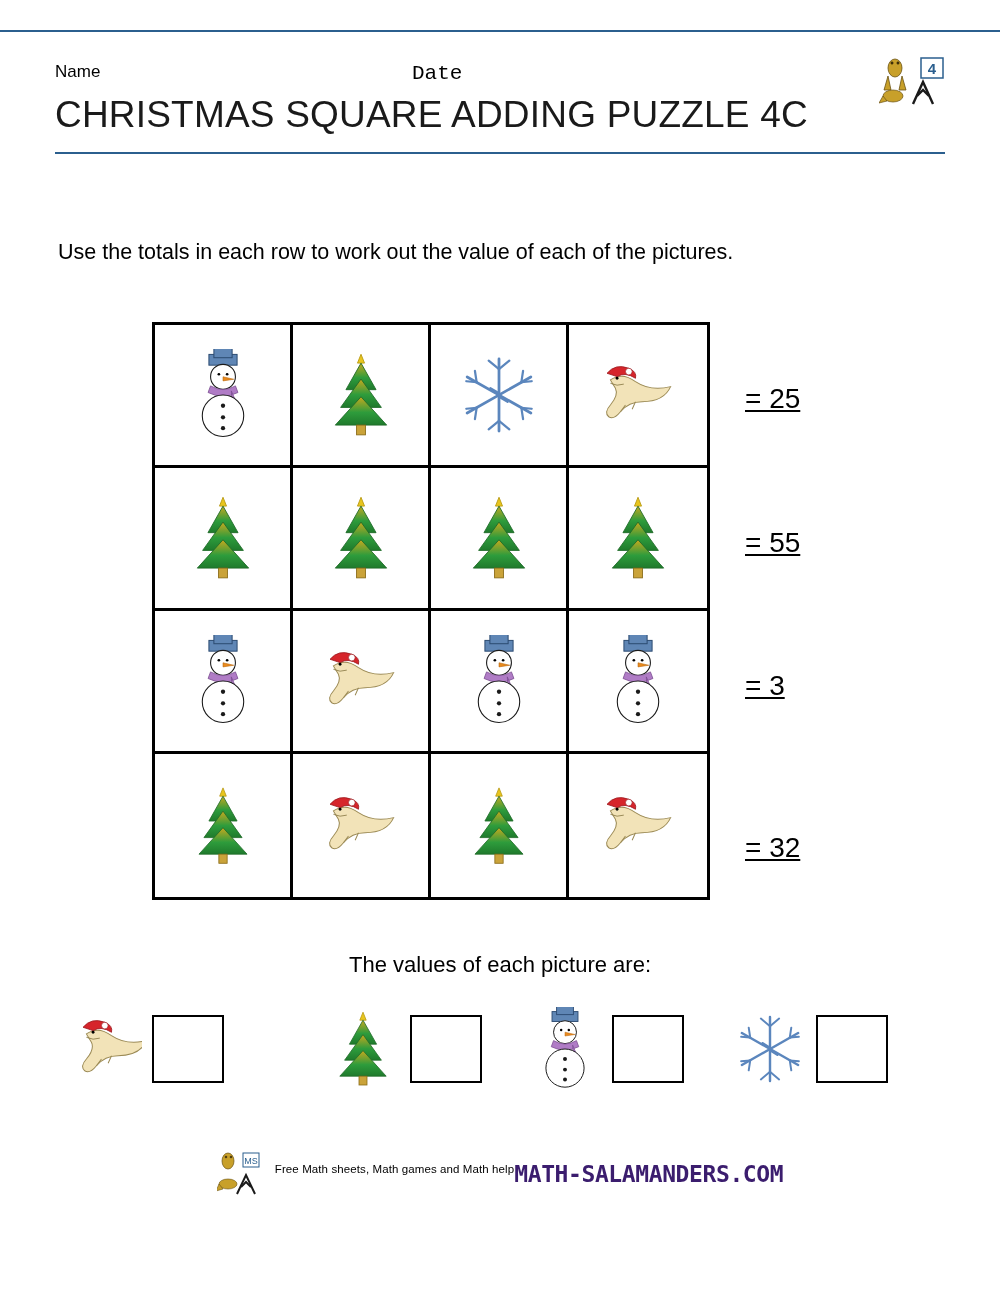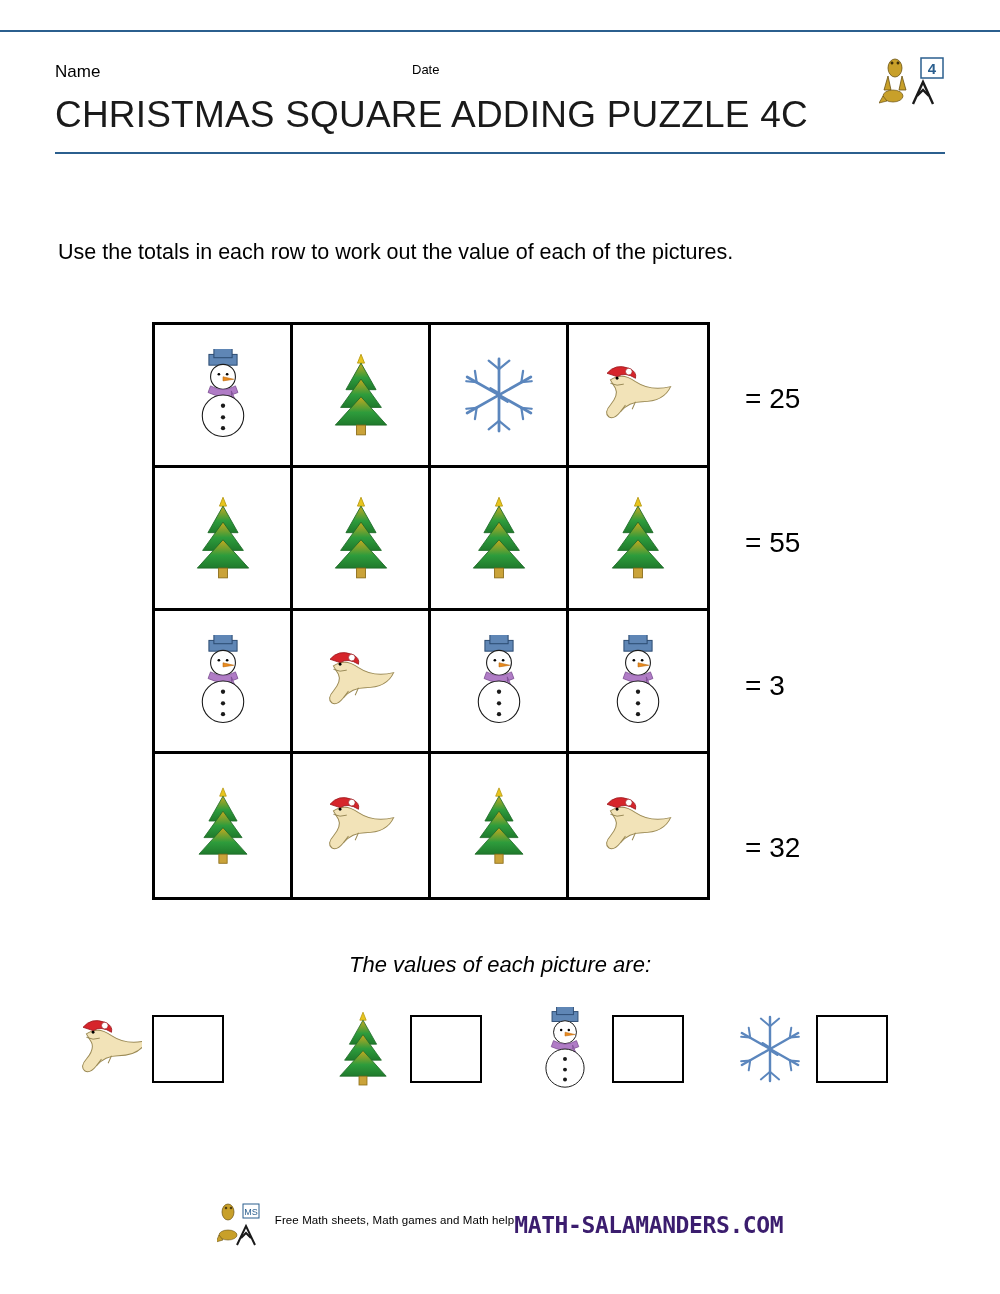--- a/index.html
+++ b/index.html
@@ -41,22 +41,23 @@
     position: absolute;
     left: 0;
     top: 4px;
     font-size: 17px;
     color: #000;
   }
   .date-label {
     position: absolute;
     left: 357px;
     top: 4px;
-    font-size: 13px;
-    color: #000;
+    font-size: 21px;
+    color: #000;
+    font-family: Liberation Mono, monospace;
   }
   .title {
     position: absolute;
     left: 0;
     top: 36px;
     font-size: 37px;
     letter-spacing: 0.2px;
     color: #1a1a1a;
     font-weight: 400;
   }
@@ -108,30 +109,30 @@
     position: relative;
   }
   .cell:nth-child(4n) { border-right: none; }
   .cell:nth-child(n+13) { border-bottom: none; }
 
   .row-total {
     position: absolute;
     left: 745px;
     font-size: 28px;
     color: #000;
+    text-decoration: underline;
   }
 
   .values-caption {
     position: absolute;
     top: 952px;
     left: 0;
     width: 1000px;
     text-align: center;
     font-size: 22px;
-    font-style: italic;
     color: #000;
   }
   .answers {
     position: absolute;
     top: 1005px;
     left: 60px;
     width: 860px;
     height: 88px;
   }
   .answer-slot {
@@ -154,21 +155,21 @@
     height: 68px;
     border: 2px solid #000;
     margin-left: 10px;
     box-sizing: border-box;
     background: #fff;
   }
 
   
   .footer {
     position: absolute;
-    top: 1202px;
+    top: 1151px;
     left: 0;
     width: 1000px;
     display: flex;
     justify-content: center;
     align-items: center;
   }
   .footer-logo {
     width: 52px;
     height: 46px;
     margin-right: 6px;

